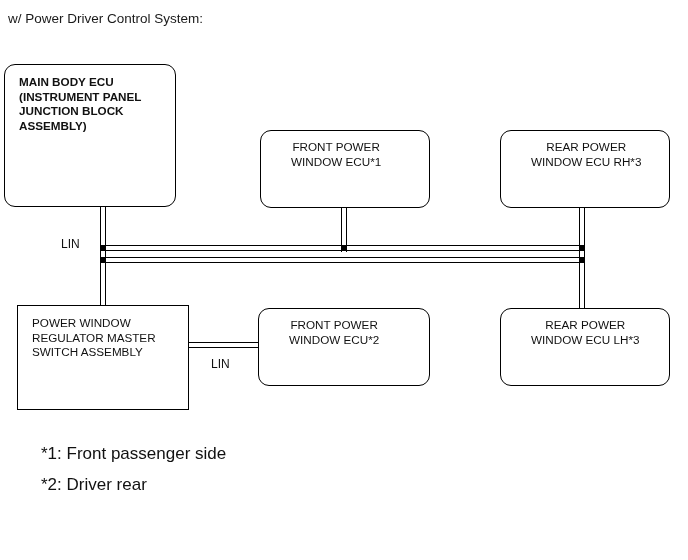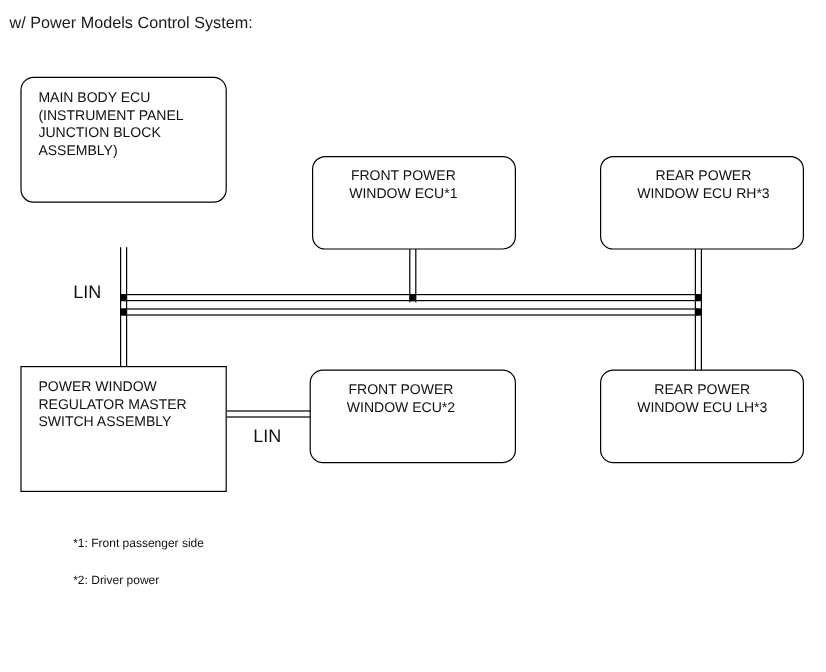--- a/index.html
+++ b/index.html
@@ -76,43 +76,42 @@
   
   .joint {
     position: absolute;
     background: #000000;
     z-index: 3;
   }
 
   
   .lin-label {
     position: absolute;
-    font-size: 15px;
+    font-size: 12px;
     line-height: 14px;
     color: #111111;
     z-index: 6;
   }
 
   
   .footnote {
     position: absolute;
     left: 41px;
-    font-size: 10px;
+    font-size: 17px;
     line-height: 15px;
     white-space: nowrap;
     color: #111111;
-    margin-left: 20px;
   }
 </style>
 </head>
 <body>
 
 <div id="canvas">
 
-  <div class="title">w/ Power Models Control System:</div>
+  <div class="title">w/ Power Driver Control System:</div>
 
   <div class="bus-v" style="left:100px; top:206px; height:110px;"></div>
 
   <div class="bus-v" style="left:341px; top:206px; height:46px;"></div>
 
   <div class="bus-v" style="left:579px; top:206px; height:104px;"></div>
 
   <div class="bus-h" style="left:103px; top:245px; width:479px;"></div>
 
   <div class="bus-h" style="left:103px; top:257px; width:479px;"></div>
@@ -122,21 +121,21 @@
   <div class="joint" style="left:100px; top:245px; width:6px; height:6px;"></div>
   <div class="joint" style="left:100px; top:257px; width:6px; height:6px;"></div>
   <div class="joint" style="left:341px; top:245px; width:6px; height:6px;"></div>
   <div class="joint" style="left:579px; top:245px; width:6px; height:6px;"></div>
   <div class="joint" style="left:579px; top:257px; width:6px; height:6px;"></div>
 
   <div class="lin-label" style="left:61px; top:237px;">LIN</div>
 
   <div class="lin-label" style="left:211px; top:357px;">LIN</div>
 
-  <div class="ecu-box rounded" style="left:17px; top:64px; width:172px; height:105px;">
+  <div class="ecu-box rounded" style="left:4px; top:64px; width:172px; height:143px;font-weight:bold;">
     <div class="ecu-label lbl-main">MAIN BODY ECU
 (INSTRUMENT PANEL
 JUNCTION BLOCK
 ASSEMBLY)</div>
   </div>
 
   <div class="ecu-box rounded" style="left:260px; top:130px; width:170px; height:78px;">
     <div class="ecu-label lbl-ecu">FRONT POWER
 WINDOW ECU*1</div>
   </div>
@@ -156,15 +155,15 @@
     <div class="ecu-label lbl-ecu">FRONT POWER
 WINDOW ECU*2</div>
   </div>
 
   <div class="ecu-box rounded" style="left:500px; top:308px; width:170px; height:78px;">
     <div class="ecu-label lbl-ecu">REAR POWER
 WINDOW ECU LH*3</div>
   </div>
 
   <div class="footnote" style="top:446px;">*1: Front passenger side</div>
-  <div class="footnote" style="top:477px;">*2: Driver power</div>
+  <div class="footnote" style="top:477px;">*2: Driver rear</div>
 
 </div>
 
 </body></html>

